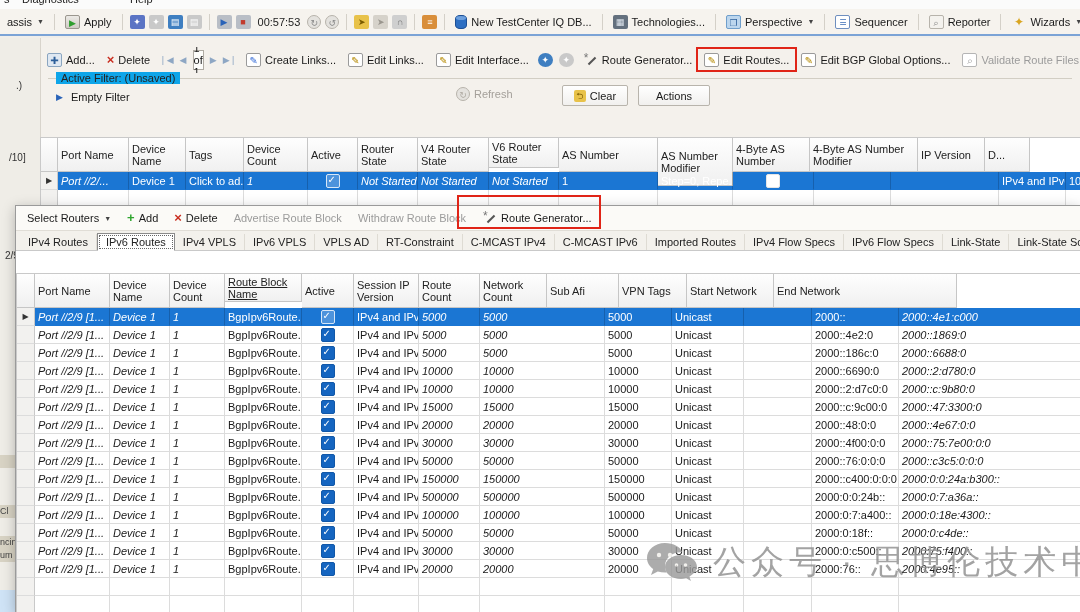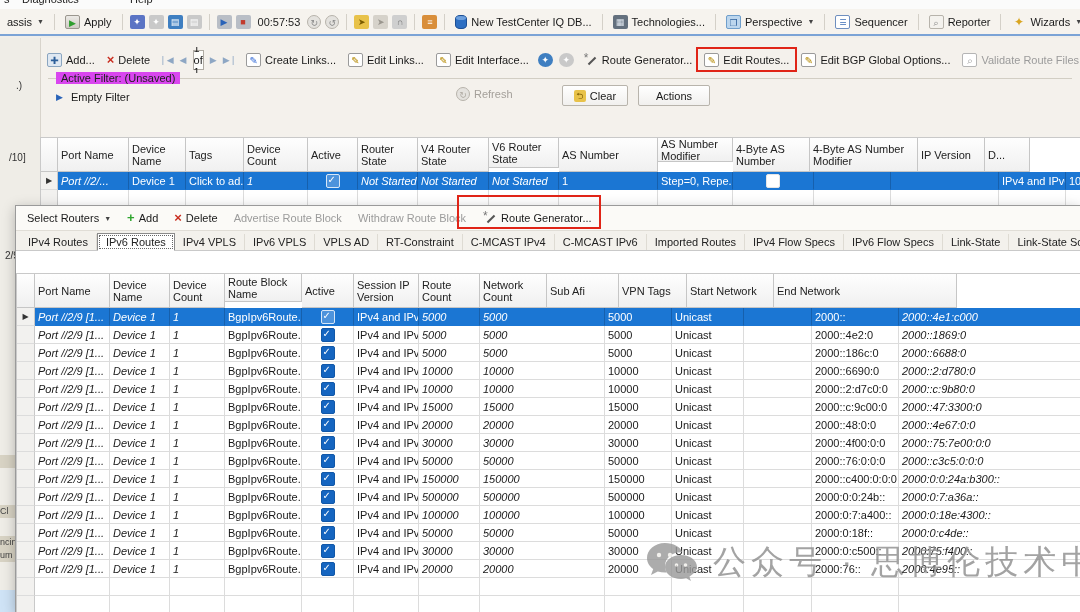--- a/index.html
+++ b/index.html
@@ -55,21 +55,21 @@
   
   #content-bg{position:absolute;left:40px;top:38px;width:1040px;height:167px;background:#f4f1ec;border-left:1px solid #d8d4cc;box-sizing:border-box;}
   #toolbar2{position:absolute;left:44px;top:47px;width:1036px;height:26px;display:flex;align-items:center;gap:6px;overflow:hidden;}
   .pagerbox{border:1px solid #b0aca4;background:#fdfdfb;width:62px;height:18px;display:flex;align-items:center;justify-content:center;}
   .navg{color:#8ea7c4;font-size:9px;}
   .dim{color:#9b9b9b;}
   .anno{position:relative;}
   .redbox{position:absolute;border:2px solid #e02417;pointer-events:none;}
   
   #filtergroup{position:absolute;left:48px;top:78px;width:1024px;height:36px;border-top:1px solid #d2cec4;}
-  #filterlabel{position:absolute;left:8px;top:-7px;background:#d946ef;padding:0 5px;color:#222;}
+  #filterlabel{position:absolute;left:8px;top:-7px;background:#0ea5e9;padding:0 5px;color:#222;}
   #emptyfilter{position:absolute;left:8px;top:12px;display:flex;align-items:center;gap:8px;}
   .blue-arrow{color:#2a63b8;font-size:9px;}
   .btn{position:absolute;top:6px;height:21px;display:flex;align-items:center;gap:4px;justify-content:center;
     background:linear-gradient(#ffffff,#f1f0ee);border:1px solid #b8b4ac;border-radius:2px;padding:0 10px;box-sizing:border-box;}
   .flatbtn{position:absolute;top:8px;display:flex;align-items:center;gap:4px;color:#a4a09a;}
   
   .tabs{display:flex;align-items:flex-end;}
   #tabs1{position:absolute;left:48px;top:118px;height:19px;}
   .tab{padding:2px 8px;white-space:nowrap;color:#222;position:relative;}
   #tabs1 .tab:not(:last-child){border-right:1px solid #dedbd3;}
@@ -275,21 +275,21 @@
         <div class="hcell" style="width: 17px; flex: 0 0 auto;"></div>
         <div class="hcell" style="width: 71px; flex: 0 0 auto; height: 34px;">Port Name</div>
         <div class="hcell" style="width: 57px; flex: 0 0 auto; height: 34px;">Device Name</div>
         <div class="hcell" style="width: 58px; flex: 0 0 auto; height: 34px;">Tags</div>
         <div class="hcell" style="width: 64px; flex: 0 0 auto; height: 34px;">Device Count</div>
         <div class="hcell" style="width: 50px; flex: 0 0 auto; height: 34px;">Active</div>
         <div class="hcell" style="width: 60px; flex: 0 0 auto; height: 34px;">Router State</div>
         <div class="hcell" style="width: 71px; flex: 0 0 auto; height: 34px;">V4 Router State</div>
         <div class="hcell" style="width: 70px; flex: 0 0 auto; height: 30px;">V6 Router State</div>
         <div class="hcell" style="width: 99px; flex: 0 0 auto; height: 34px;">AS Number</div>
-        <div class="hcell" style="width: 75px; flex: 0 0 auto; height: 24px;">AS Number Modifier</div>
+        <div class="hcell" style="width: 75px; flex: 0 0 auto; height: 48px;">AS Number Modifier</div>
         <div class="hcell" style="width: 77px; flex: 0 0 auto; height: 34px;">4-Byte AS Number</div>
         <div class="hcell" style="width: 108px; flex: 0 0 auto; height: 34px;">4-Byte AS Number Modifier</div>
         <div class="hcell" style="width: 67px; flex: 0 0 auto; height: 34px;">IP Version</div>
         <div class="hcell" style="width: 45px; flex: 0 0 auto; height: 34px;">D...</div>
       </div>
       <div class="grow sel" style="height: 18px;">
         <div class="rhcell" style="width: 17px; flex: 0 0 auto; height: 18px;">▶</div>
         <div class="gcell it" style="width: 71px; flex: 0 0 auto; height: 18px;">Port //2/...</div>
         <div class="gcell" style="width: 57px; flex: 0 0 auto; height: 18px;">Device 1</div>
         <div class="gcell" style="width: 58px; flex: 0 0 auto; height: 18px;">Click to ad...</div>
@@ -371,21 +371,21 @@
         <div class="tab">IPv6 Flow Specs</div>
         <div class="tab">Link-State</div>
         <div class="tab">Link-State Scale Backbone</div>
       </div>
     <div id="routes-grid" class="grid">
         <div class="ghead" style="height: 34px;">
           <div class="hcell" style="width: 18px; flex: 0 0 auto;"></div>
           <div class="hcell" style="width: 75px; flex: 0 0 auto; height: 34px;">Port Name</div>
           <div class="hcell" style="width: 60px; flex: 0 0 auto; height: 34px;">Device Name</div>
           <div class="hcell" style="width: 55px; flex: 0 0 auto; height: 34px;">Device Count</div>
-          <div class="hcell" style="width: 77px; flex: 0 0 auto; height: 28px;">Route Block Name</div>
+          <div class="hcell" style="width: 77px; flex: 0 0 auto; height: 28px; text-decoration: underline;">Route Block Name</div>
           <div class="hcell" style="width: 52px; flex: 0 0 auto; height: 34px;">Active</div>
           <div class="hcell" style="width: 65px; flex: 0 0 auto; height: 34px;">Session IP Version</div>
           <div class="hcell" style="width: 61px; flex: 0 0 auto; height: 34px;">Route Count</div>
           <div class="hcell" style="width: 67px; flex: 0 0 auto; height: 34px;">Network Count</div>
           <div class="hcell" style="width: 72px; flex: 0 0 auto; height: 34px;">Sub Afi</div>
           <div class="hcell" style="width: 68px; flex: 0 0 auto; height: 34px;">VPN Tags</div>
           <div class="hcell" style="width: 87px; flex: 0 0 auto; height: 34px;">Start Network</div>
           <div class="hcell" style="width: 183px; flex: 0 0 auto; height: 34px;">End Network</div>
         </div>
         <div class="grow sel" style="height: 18px;">

